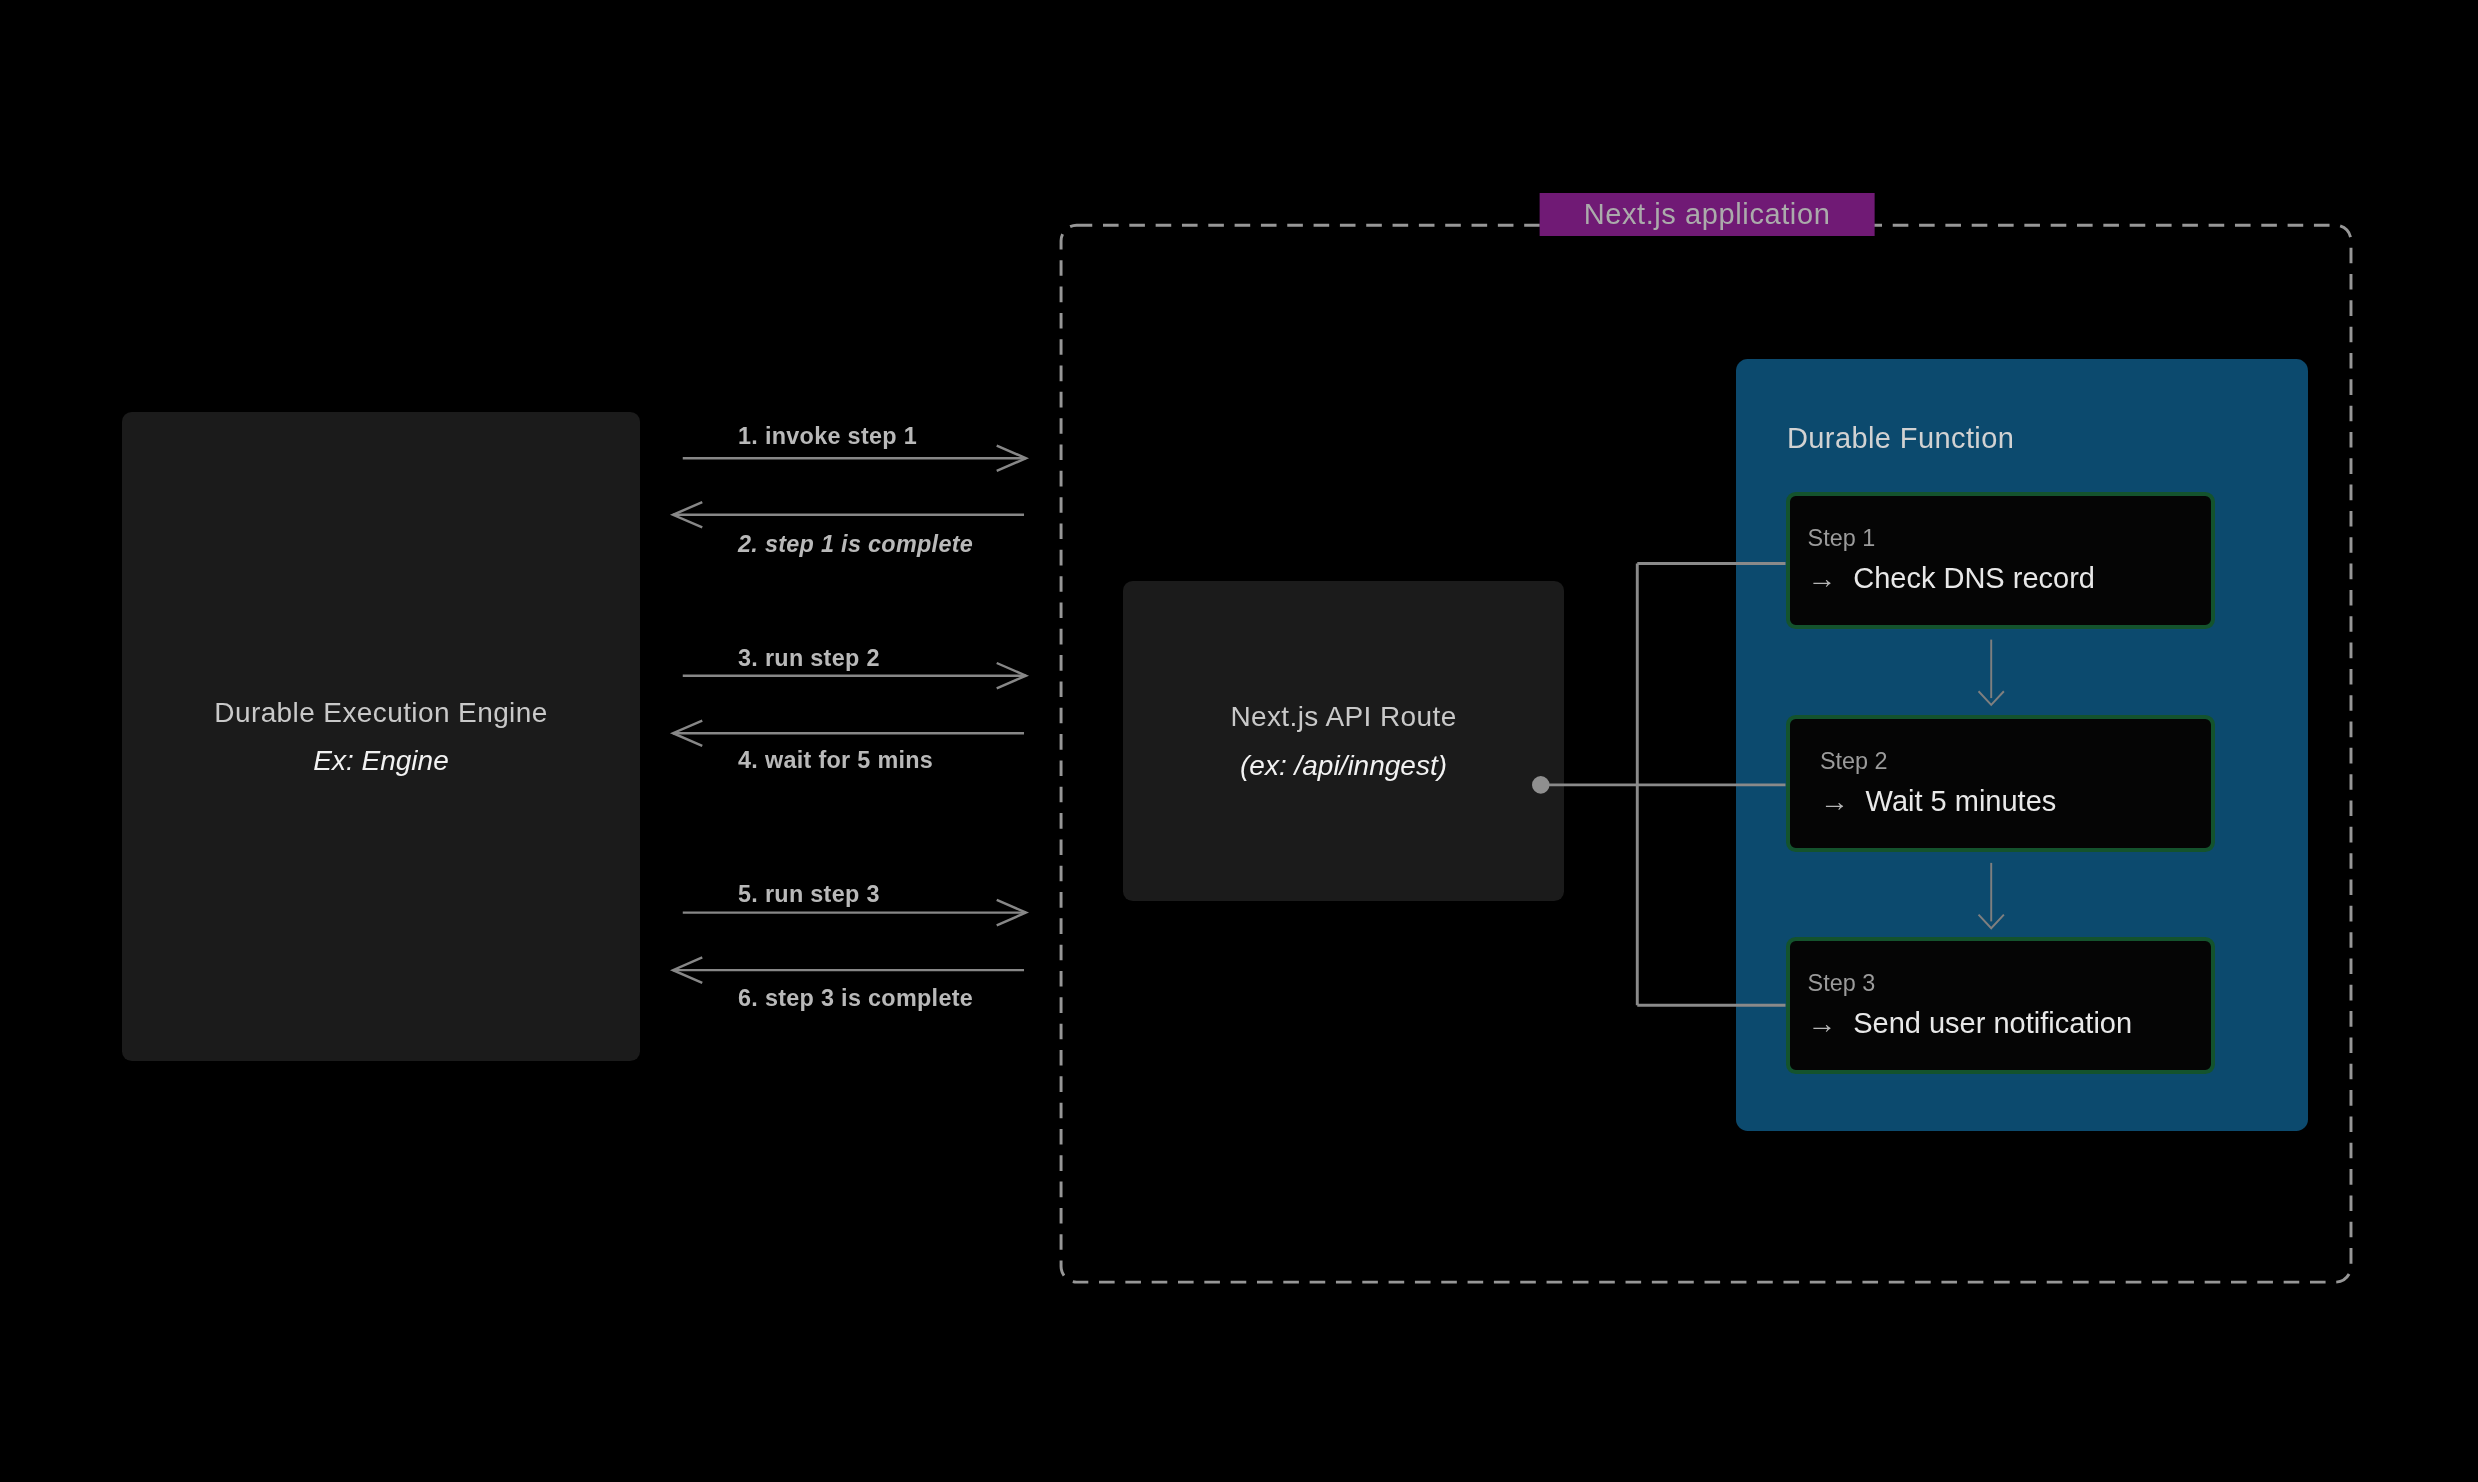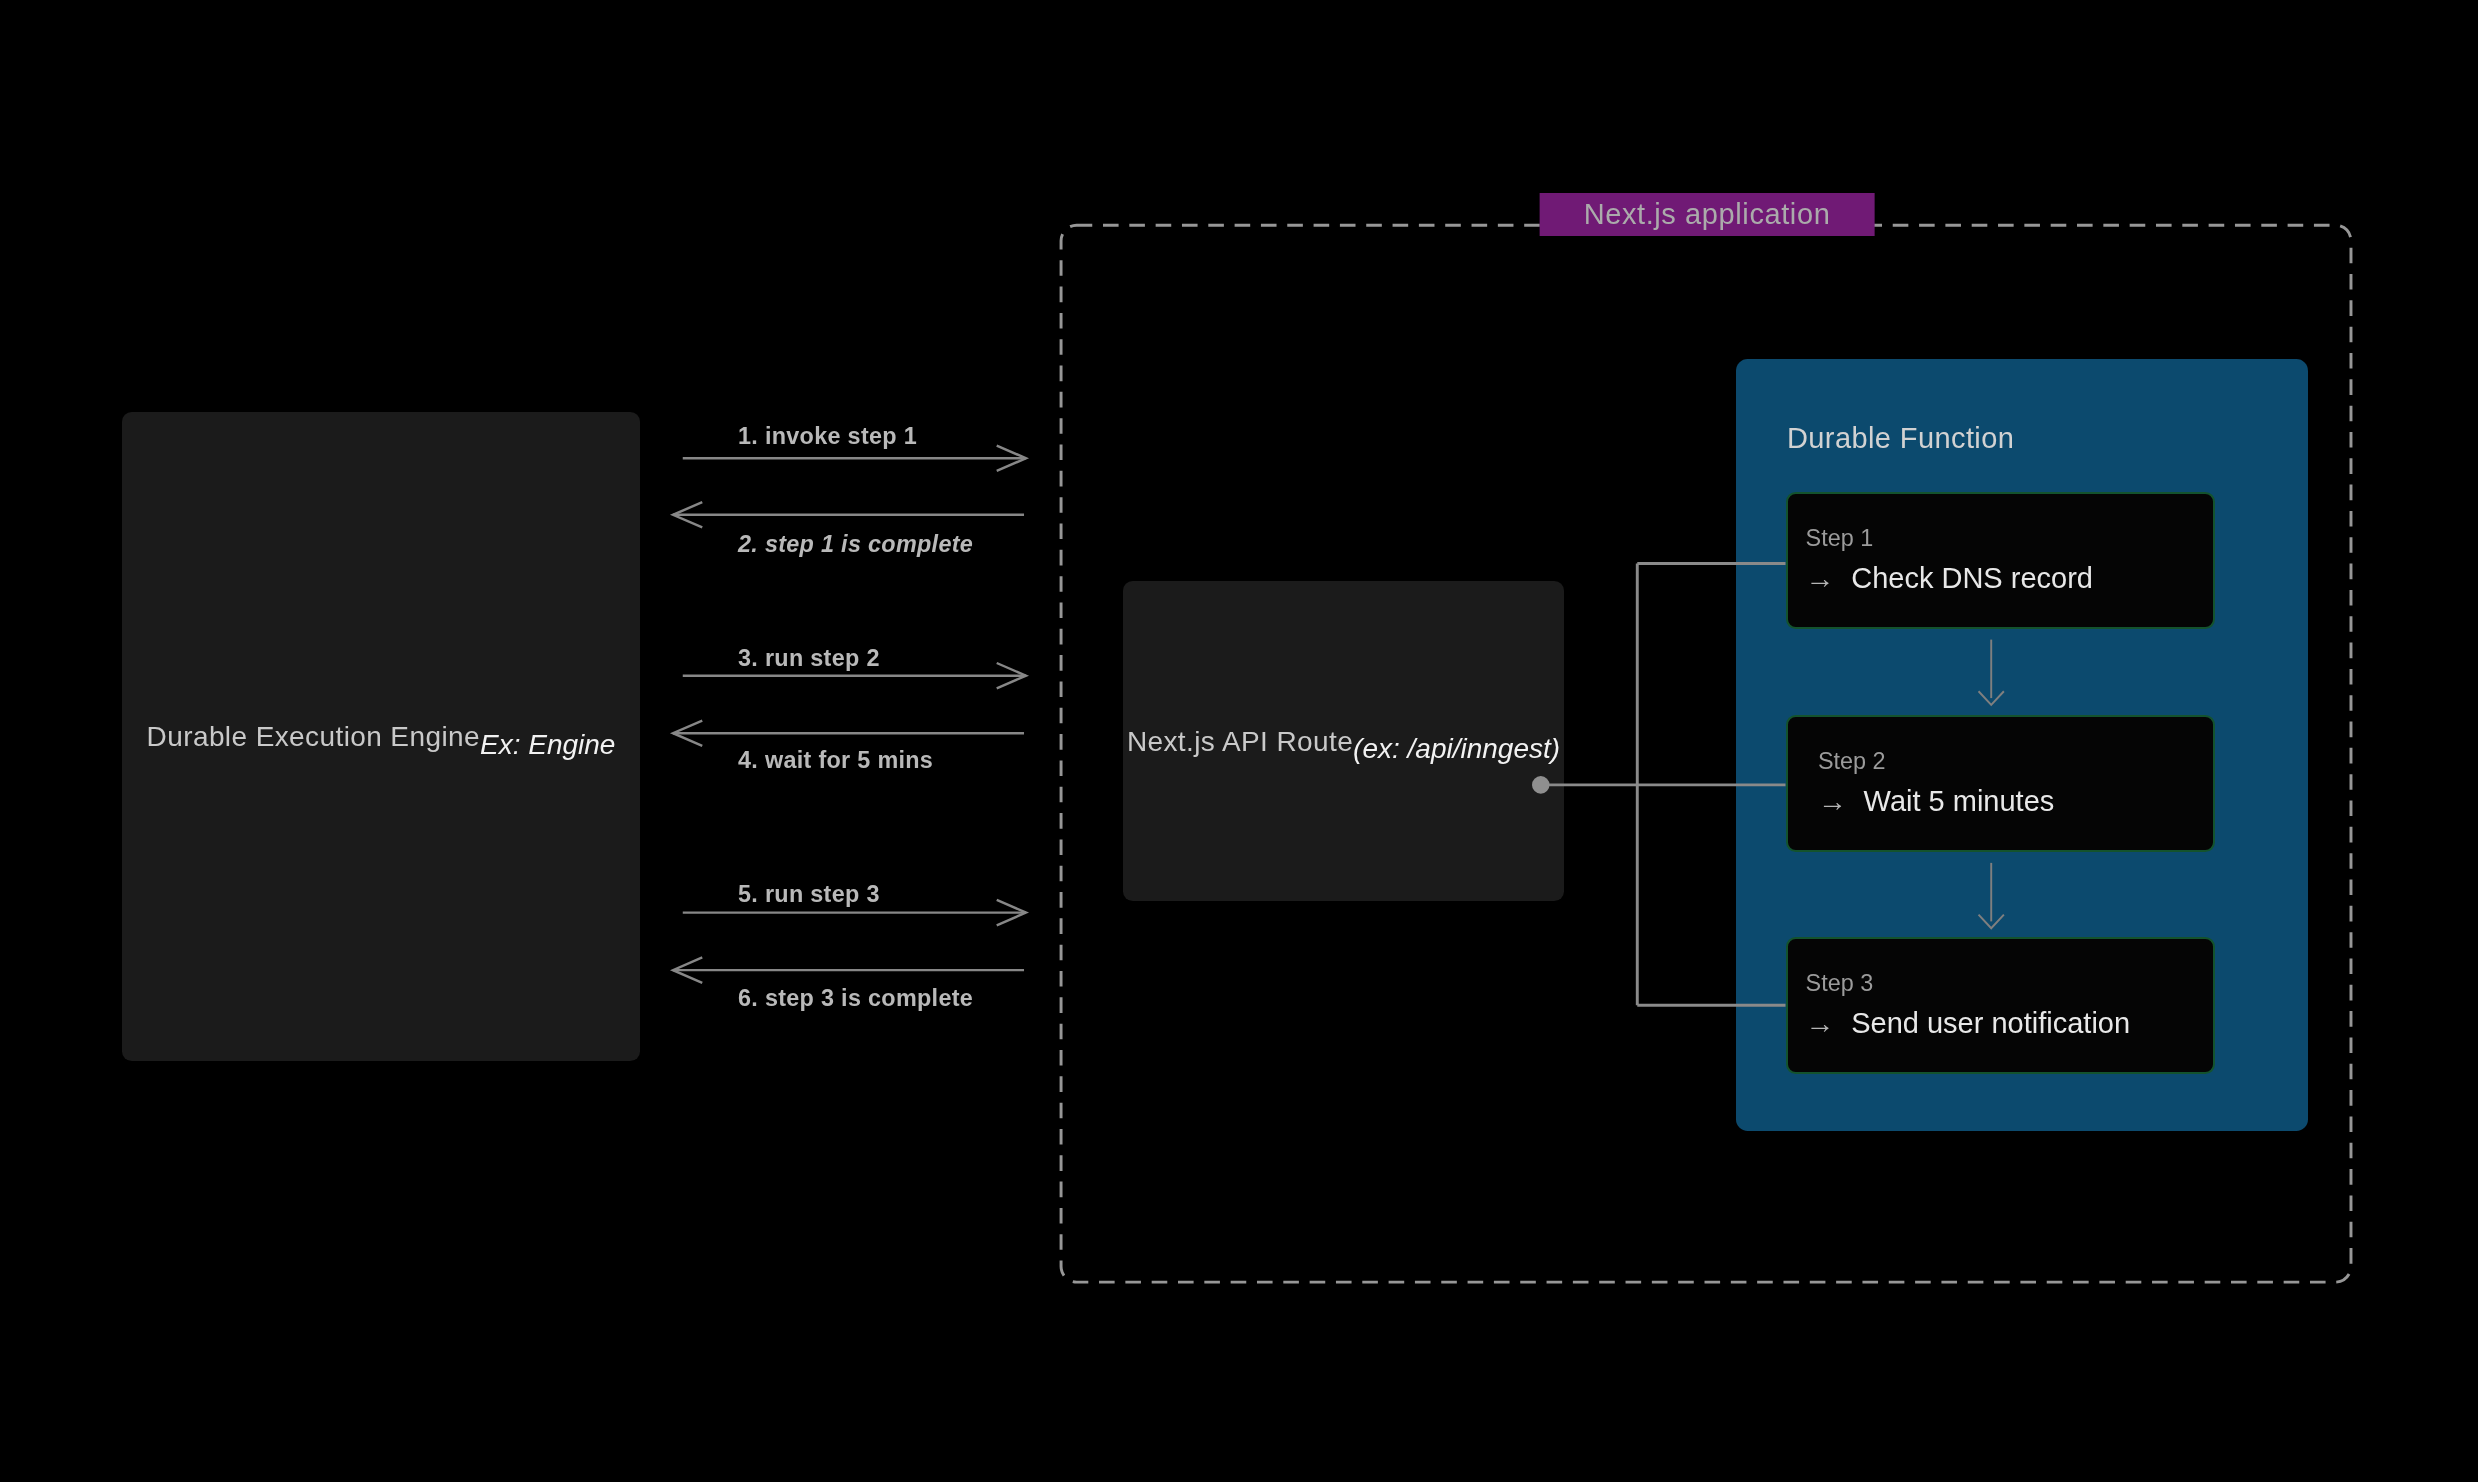--- a/index.html
+++ b/index.html
@@ -2,21 +2,21 @@
 <html><head>
 <meta charset="utf-8">
 <style>
   html,body{margin:0;padding:0;background:#000;}
   .canvas{
     position:relative;width:2478px;height:1482px;background:#000000;
     font-family:"Liberation Sans",sans-serif;overflow:hidden;
   }
   .box{
     position:absolute;background:#1b1b1b;border-radius:9.8px;
-    display:flex;flex-direction:row;align-items:center;justify-content:center;
+    display:flex;flex-direction:column;align-items:center;justify-content:center;
     text-align:center;
   }
   .engine{left:122px;top:412px;width:518px;height:649px;}
   .api{left:1123px;top:581px;width:441px;height:320px;}
   .box-title{font-size:28px;line-height:33px;color:#c9c9c9;letter-spacing:0.4px;}
   .box-subtitle{font-size:28px;line-height:33px;color:#f2f2f2;font-style:italic;margin-top:15.6px;}
   .seq-label{
     position:absolute;left:738px;font-size:23.4px;line-height:29px;
     font-weight:700;color:#b9b9b9;letter-spacing:0.3px;white-space:pre;
   }
@@ -25,21 +25,21 @@
   .panel{
     position:absolute;left:1736px;top:359px;width:572px;height:772px;
     background:#0c4a6e;border-radius:11.7px;
   }
   .panel-title{
     position:absolute;left:51px;top:61px;font-size:29px;line-height:37px;
     color:#d2d2d2;letter-spacing:0.4px;
   }
   .step{
     position:absolute;left:50px;width:429px;height:137px;
-    background:#050505;border:2px solid #14532d;border-radius:9.8px;
+    background:#050505;border:4px solid #14532d;border-radius:9.8px;
     box-sizing:border-box;display:flex;flex-direction:column;justify-content:center;
     padding-left:17.6px;gap:11.7px;
   }
   .step-1{top:133px;} .step-2{top:356px;padding-left:30px;} .step-3{top:578px;}
   .step-label{font-size:23.4px;line-height:25px;color:#9b9b9b;}
   .step-action{font-size:29px;line-height:33px;color:#e8e8e8;display:flex;align-items:center;gap:16.6px;white-space:nowrap;}
   .step-glyph{color:#b5b5b5;}
   .overlay{position:absolute;left:0;top:0;z-index:2;pointer-events:none;}
   .nextjs-label{
     position:absolute;left:1707px;top:193px;transform:translateX(-50%);

